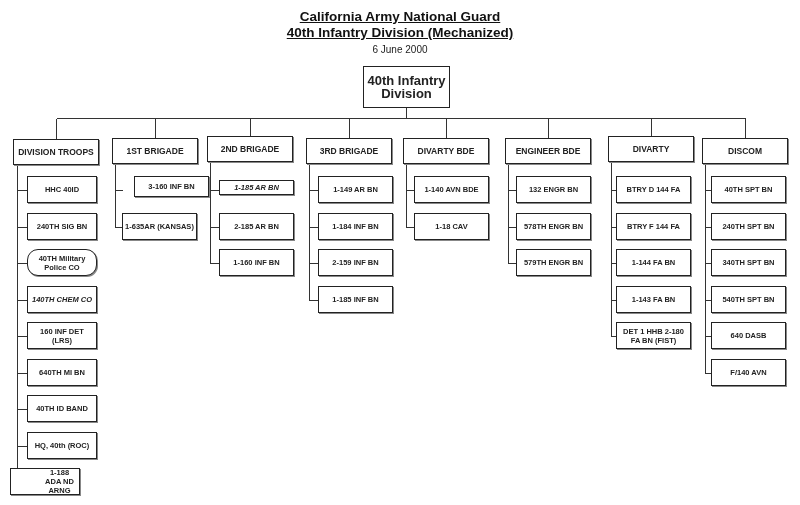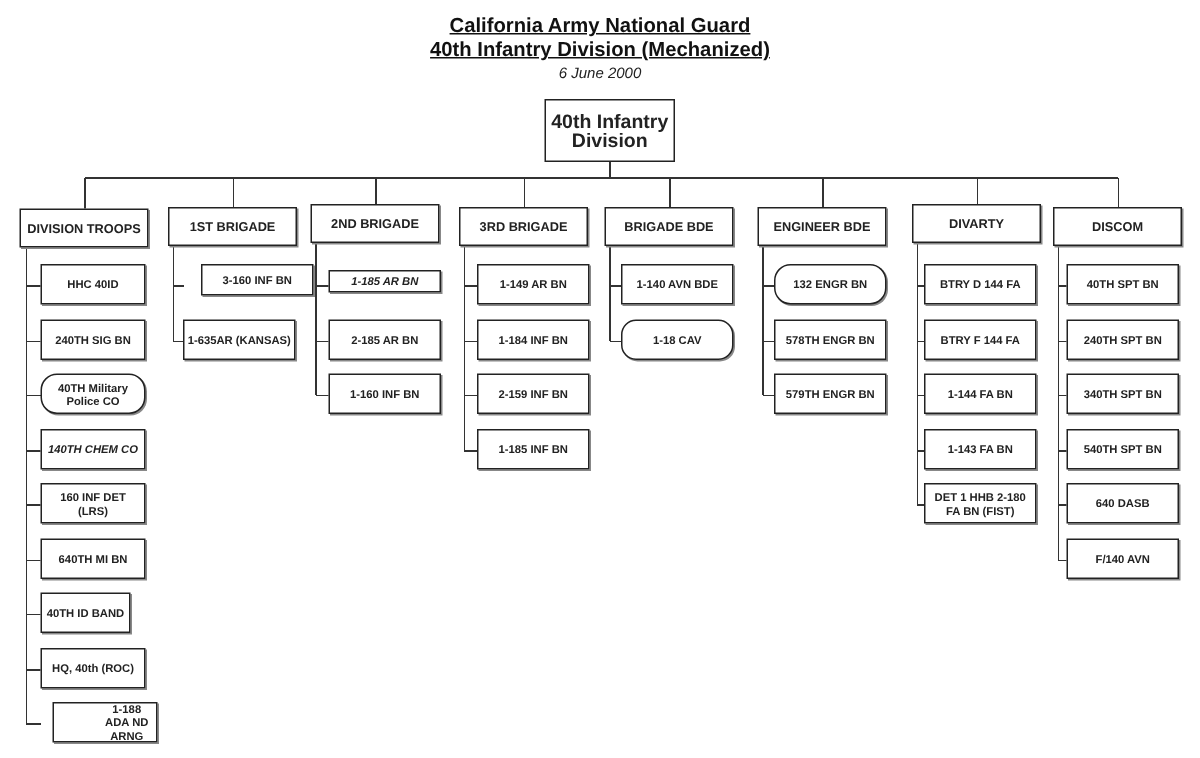--- a/index.html
+++ b/index.html
@@ -1,19 +1,19 @@
 <!DOCTYPE html>
 <html><head>
 <meta charset="utf-8">
 <style>
   html, body { margin: 0; padding: 0; background: #ffffff; }
   body { width: 800px; height: 505px; position: relative; overflow: hidden;
          font-family: "Liberation Sans", sans-serif; color: #111; }
   .title { position: absolute; left: 0; width: 800px; text-align: center; font-weight: bold; font-size: 13.5px; line-height: 16px; text-decoration: underline; }
-  .subtitle { position: absolute; left: 0; width: 800px; text-align: center; font-size: 10px; color: #222; font-style: italic; }
+  .subtitle { position: absolute; left: 0; width: 800px; text-align: center; font-size: 10px; color: #222; }
   .box { position: absolute; box-sizing: border-box; border: 1px solid #222; background: #fff;
          display: flex; align-items: center; justify-content: center; text-align: center;
          font-weight: bold; font-size: 7.5px; line-height: 9px; color: #222; padding: 0 2px;
          box-shadow: 1px 1px 0 #888; }
   .box.l1 { font-size: 8.5px; line-height: 10px; }
   .box.root { font-size: 13px; line-height: 13px; box-shadow: none; }
   svg.lines { position: absolute; left: 0; top: 0; }
   svg.lines line { stroke: #333; stroke-width: 1; shape-rendering: crispEdges; }
 </style>
 </head>
@@ -81,40 +81,40 @@
 <div class="box root" style="left:363px;top:66px;width:87px;height:42px;">40th Infantry Division</div>
 
 <div id="org">
     <div class="box l1" style="left: 13px; top: 139px; width: 86px; height: 26px;">DIVISION TROOPS</div>
     <div class="box" style="left: 27px; top: 176px; width: 70px; height: 27px;">HHC 40ID</div>
     <div class="box" style="left: 27px; top: 213px; width: 70px; height: 27px;">240TH SIG BN</div>
     <div class="box" style="left: 27px; top: 249px; width: 70px; height: 27px; border-radius: 11px;">40TH Military Police CO</div>
     <div class="box" style="left: 27px; top: 286px; width: 70px; height: 27px; font-style: italic;">140TH CHEM CO</div>
     <div class="box" style="left: 27px; top: 322px; width: 70px; height: 27px;">160 INF DET (LRS)</div>
     <div class="box" style="left: 27px; top: 359px; width: 70px; height: 27px;">640TH MI BN</div>
-    <div class="box" style="left: 27px; top: 395px; width: 60px; height: 27px;">40TH ID BAND</div>
+    <div class="box" style="left: 27px; top: 395px; width: 70px; height: 27px;">40TH ID BAND</div>
     <div class="box" style="left: 27px; top: 432px; width: 70px; height: 27px;">HQ, 40th (ROC)</div>
-    <div class="box" style="left: 35px; top: 468px; width: 70px; height: 27px; padding-left: 31px;">1-188 ADA ND ARNG</div>
+    <div class="box" style="left: 10px; top: 468px; width: 70px; height: 27px; padding-left: 31px;">1-188 ADA ND ARNG</div>
     <div class="box l1" style="left: 112px; top: 138px; width: 86px; height: 26px;">1ST BRIGADE</div>
     <div class="box" style="left: 134px; top: 176px; width: 75px; height: 21px;">3-160 INF BN</div>
     <div class="box" style="left: 122px; top: 213px; width: 75px; height: 27px;">1-635AR (KANSAS)</div>
     <div class="box l1" style="left: 207px; top: 136px; width: 86px; height: 26px;">2ND BRIGADE</div>
     <div class="box" style="left: 219px; top: 180px; width: 75px; height: 15px; font-style: italic;">1-185 AR BN</div>
     <div class="box" style="left: 219px; top: 213px; width: 75px; height: 27px;">2-185 AR BN</div>
     <div class="box" style="left: 219px; top: 249px; width: 75px; height: 27px;">1-160 INF BN</div>
     <div class="box l1" style="left: 306px; top: 138px; width: 86px; height: 26px;">3RD BRIGADE</div>
     <div class="box" style="left: 318px; top: 176px; width: 75px; height: 27px;">1-149 AR BN</div>
     <div class="box" style="left: 318px; top: 213px; width: 75px; height: 27px;">1-184 INF BN</div>
     <div class="box" style="left: 318px; top: 249px; width: 75px; height: 27px;">2-159 INF BN</div>
     <div class="box" style="left: 318px; top: 286px; width: 75px; height: 27px;">1-185 INF BN</div>
-    <div class="box l1" style="left: 403px; top: 138px; width: 86px; height: 26px;">BRIGADE BDE</div>
+    <div class="box l1" style="left: 403px; top: 138px; width: 86px; height: 26px;">DIVARTY BDE</div>
     <div class="box" style="left: 414px; top: 176px; width: 75px; height: 27px;">1-140 AVN BDE</div>
-    <div class="box" style="left: 414px; top: 213px; width: 75px; height: 27px; border-radius: 10px;">1-18 CAV</div>
+    <div class="box" style="left: 414px; top: 213px; width: 75px; height: 27px;">1-18 CAV</div>
     <div class="box l1" style="left: 505px; top: 138px; width: 86px; height: 26px;">ENGINEER BDE</div>
-    <div class="box" style="left: 516px; top: 176px; width: 75px; height: 27px; border-radius: 11px;">132 ENGR BN</div>
+    <div class="box" style="left: 516px; top: 176px; width: 75px; height: 27px;">132 ENGR BN</div>
     <div class="box" style="left: 516px; top: 213px; width: 75px; height: 27px;">578TH ENGR BN</div>
     <div class="box" style="left: 516px; top: 249px; width: 75px; height: 27px;">579TH ENGR BN</div>
     <div class="box l1" style="left: 608px; top: 136px; width: 86px; height: 26px;">DIVARTY</div>
     <div class="box" style="left: 616px; top: 176px; width: 75px; height: 27px;">BTRY D 144 FA</div>
     <div class="box" style="left: 616px; top: 213px; width: 75px; height: 27px;">BTRY F 144 FA</div>
     <div class="box" style="left: 616px; top: 249px; width: 75px; height: 27px;">1-144 FA BN</div>
     <div class="box" style="left: 616px; top: 286px; width: 75px; height: 27px;">1-143 FA BN</div>
     <div class="box" style="left: 616px; top: 322px; width: 75px; height: 27px;">DET 1 HHB 2-180 FA BN (FIST)</div>
     <div class="box l1" style="left: 702px; top: 138px; width: 86px; height: 26px;">DISCOM</div>
     <div class="box" style="left: 711px; top: 176px; width: 75px; height: 27px;">40TH SPT BN</div>

